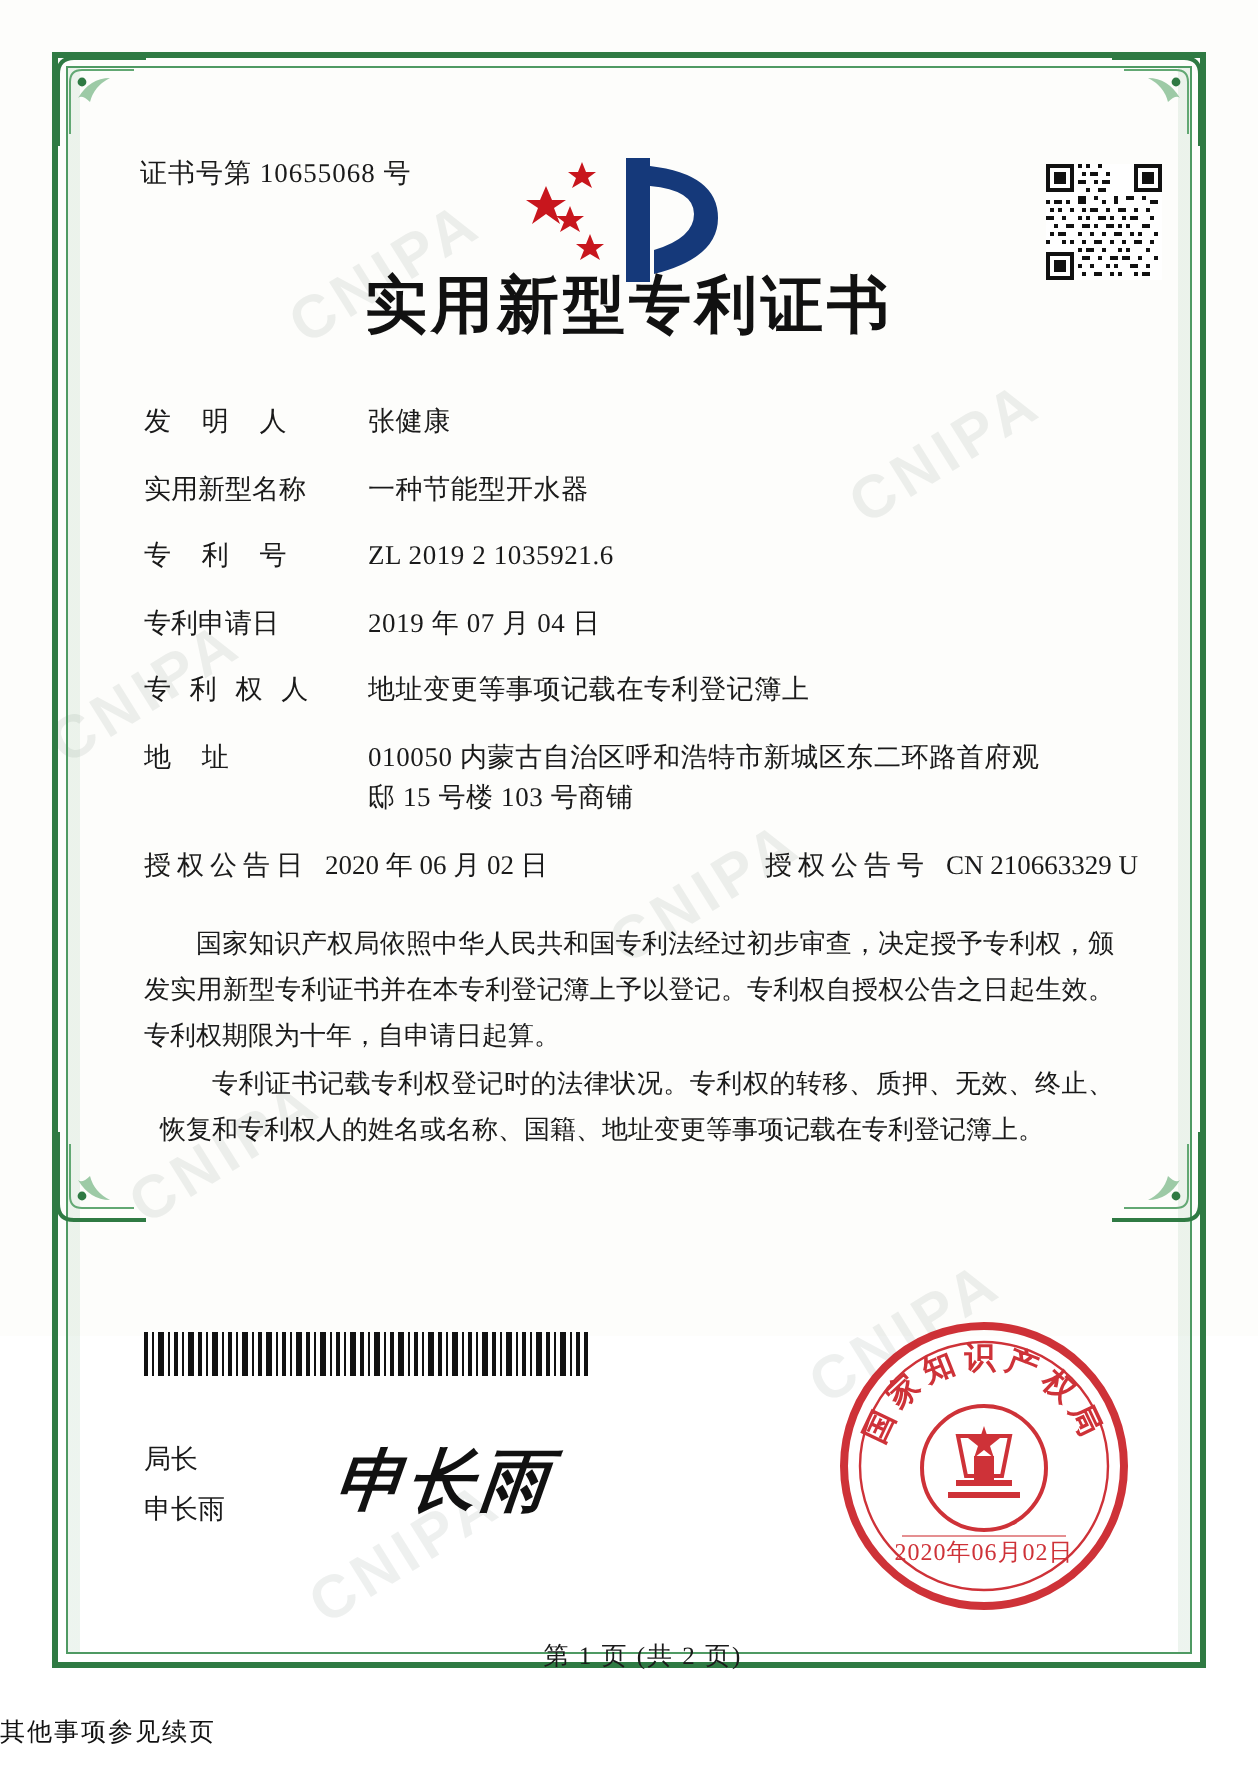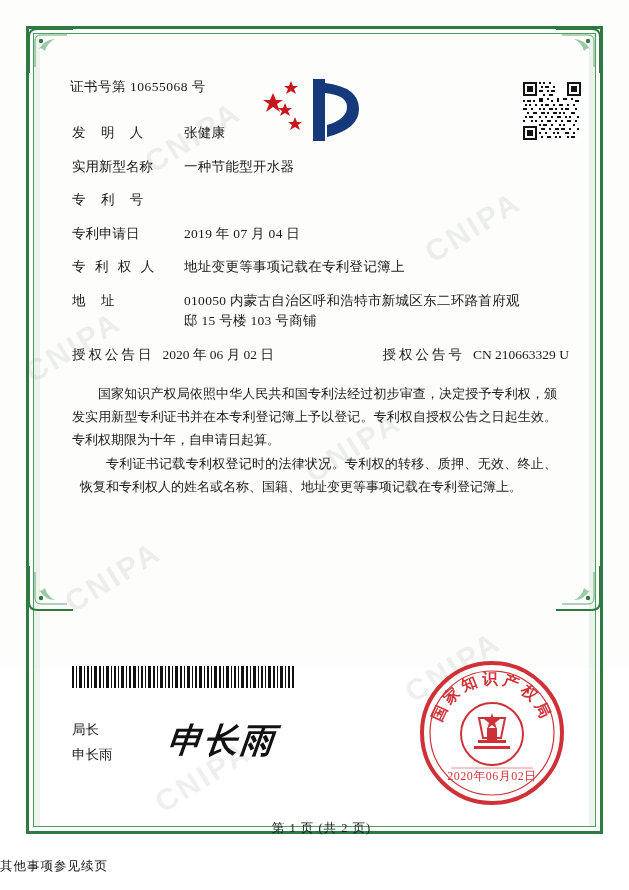--- a/index.html
+++ b/index.html
@@ -364,35 +364,37 @@
         <rect x="18" y="27" width="1" height="1"></rect>
           <rect x="22" y="27" width="1" height="1"></rect>
           <rect x="24" y="27" width="2" height="1"></rect>
       </g>
     </svg>
   </div>
 
   <div class="content">
     <div class="cert-no">证书号第 10655068 号</div>
 
+    <div class="title">实用新型专利证书</div>
 
     <div class="fields">
 
       <div class="row">
         <div class="lbl sp1">发 明 人</div>
         <div class="val">张健康</div>
       </div>
 
       <div class="row">
         <div class="lbl">实用新型名称</div>
         <div class="val">一种节能型开水器</div>
       </div>
 
       <div class="row">
         <div class="lbl sp1">专 利 号</div>
+        <div class="val">ZL 2019 2 1035921.6</div>
       </div>
 
       <div class="row">
         <div class="lbl">专利申请日</div>
         <div class="val">2019 年 07 月 04 日</div>
       </div>
 
       <div class="row">
         <div class="lbl sp2">专 利 权 人</div>
         <div class="val">地址变更等事项记载在专利登记簿上</div>

